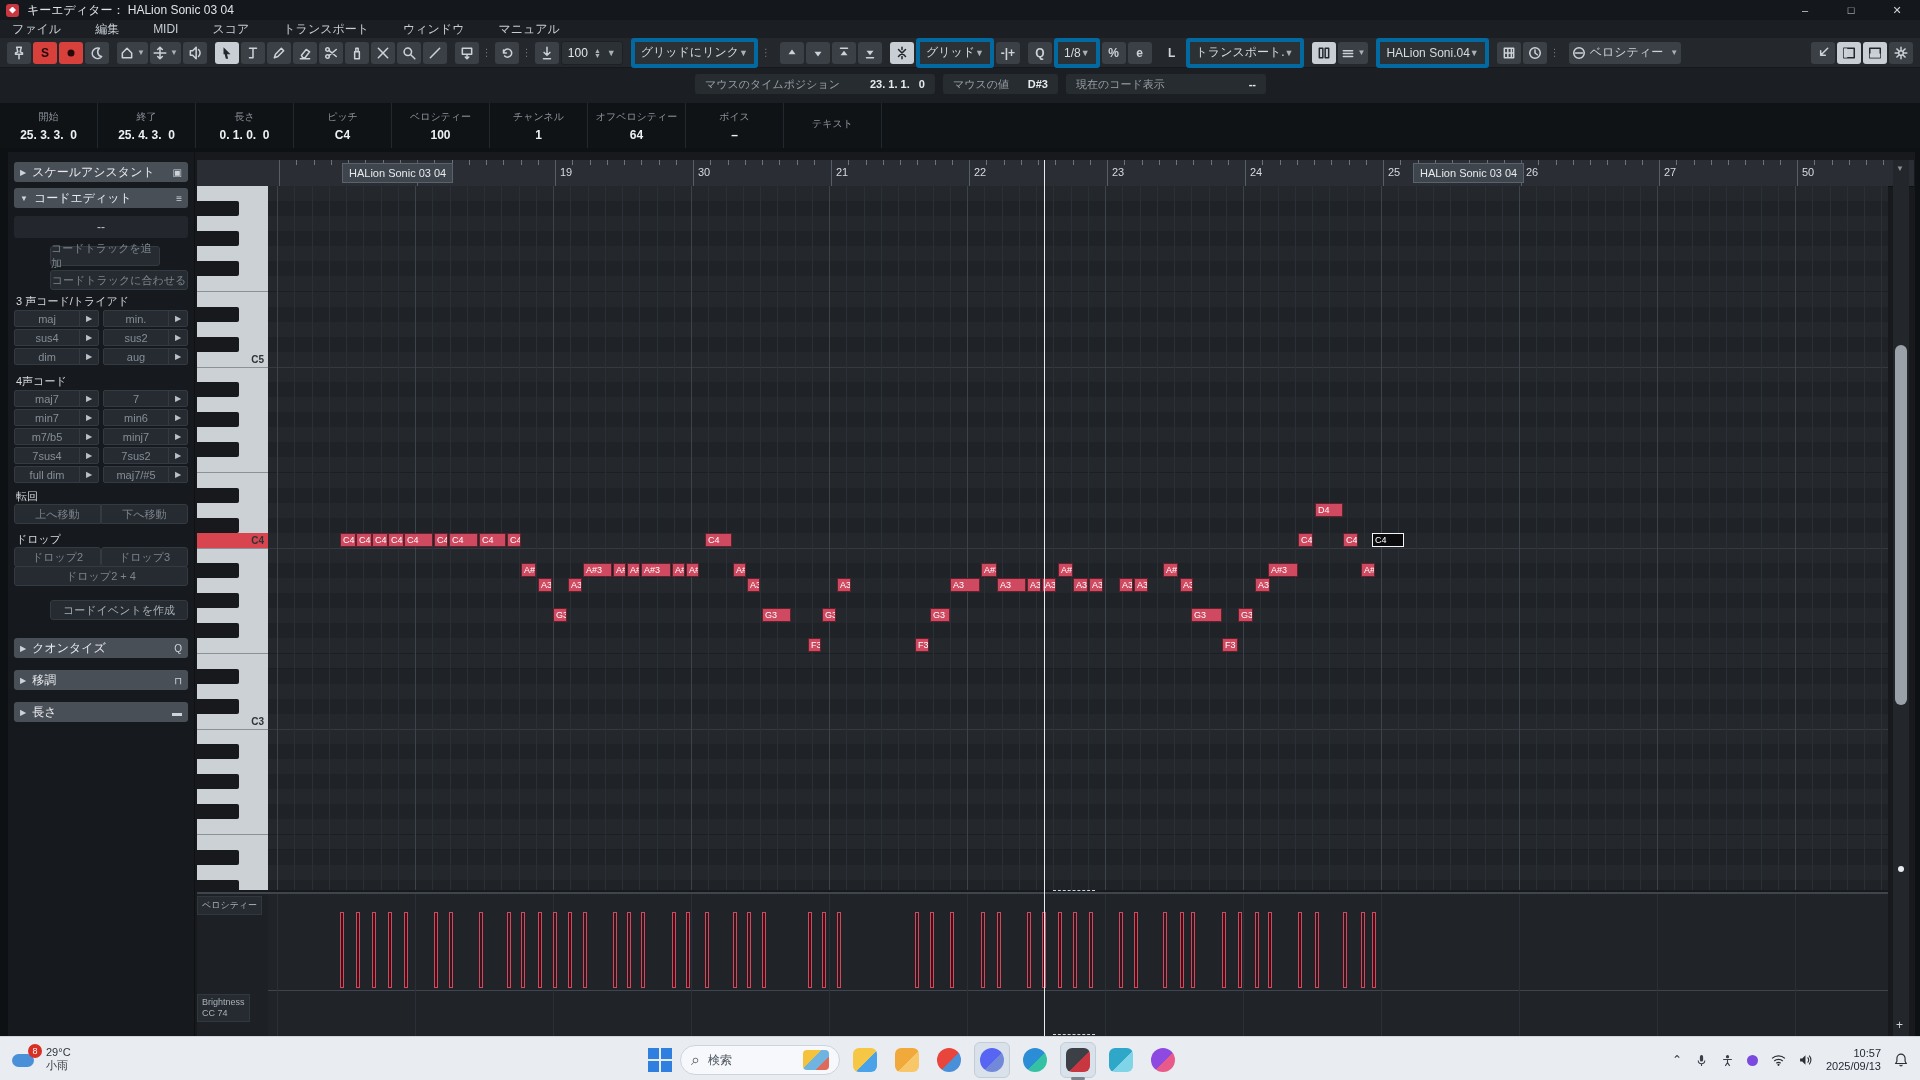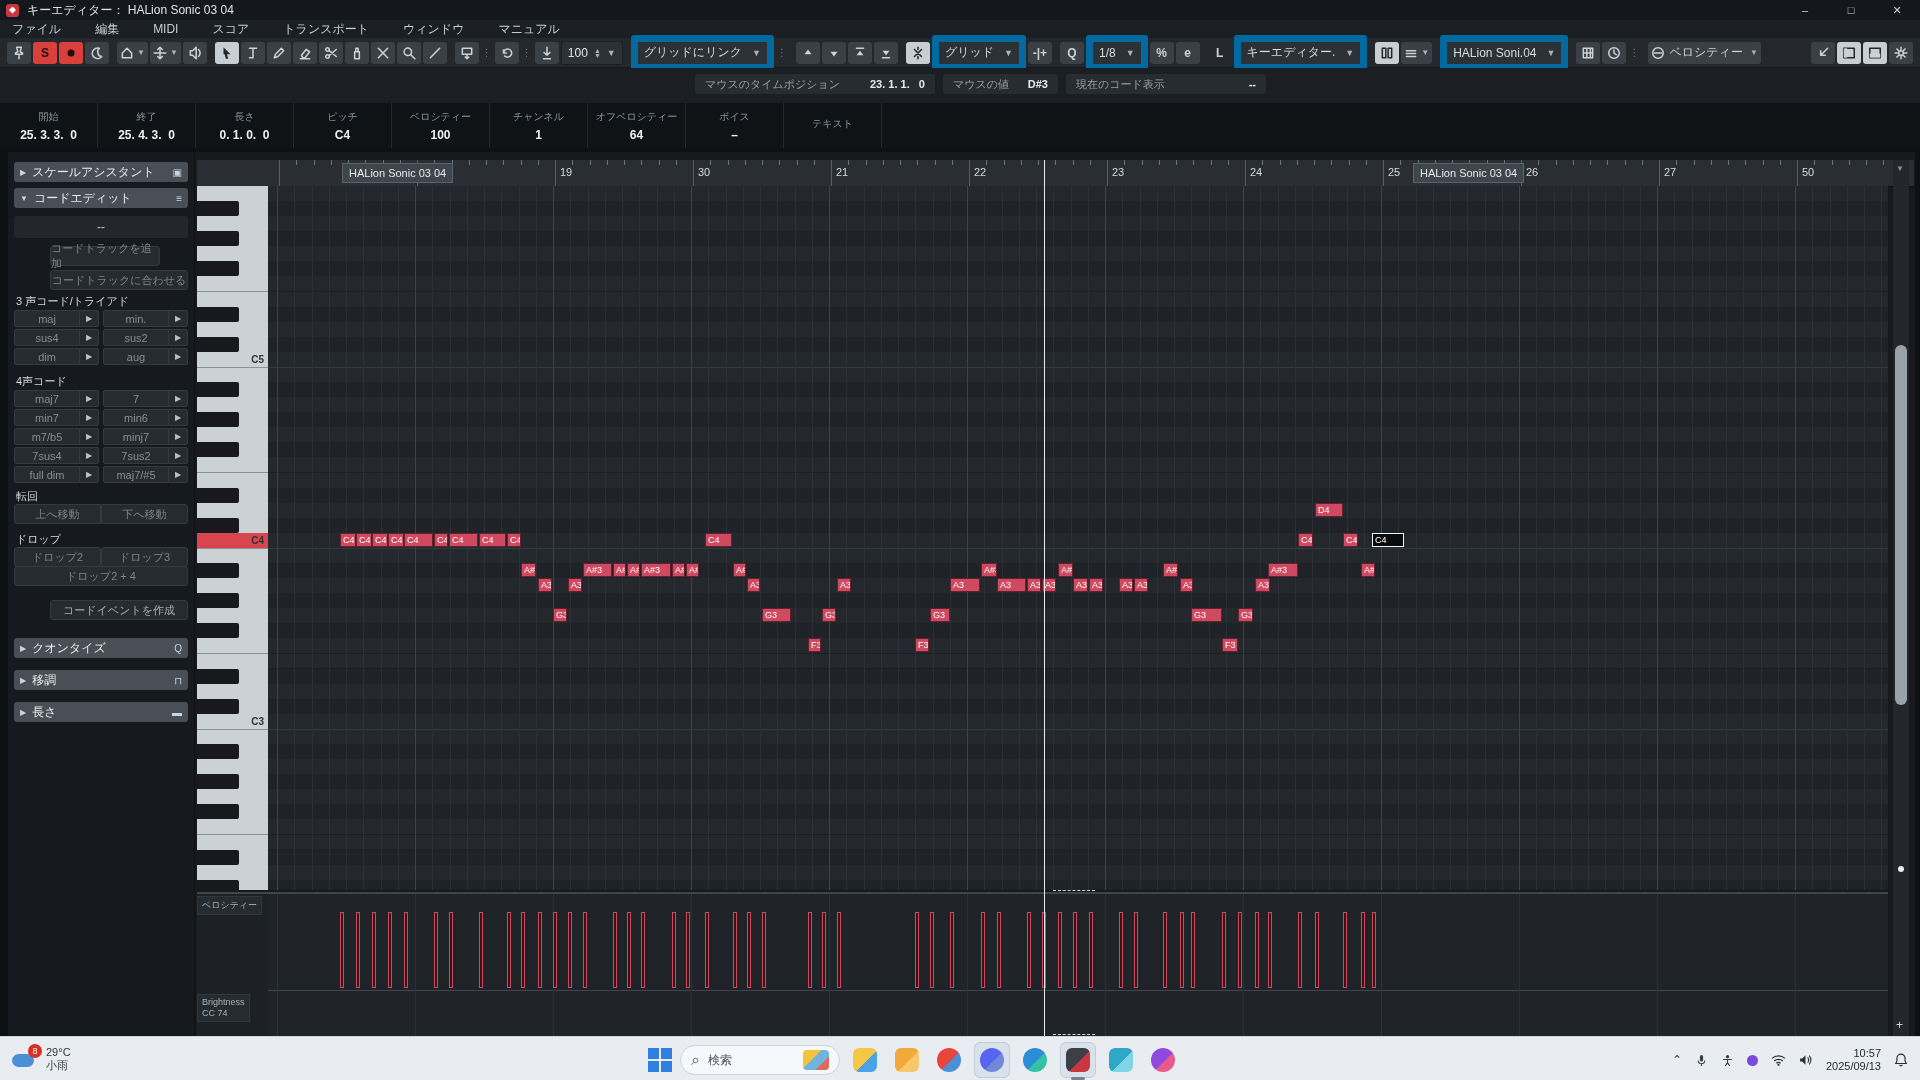--- a/index.html
+++ b/index.html
@@ -14,21 +14,21 @@
   #menubar{left:0;top:20px;width:1920px;height:18px;background:#1b1f24;display:flex;align-items:center;gap:34px;padding-left:12px;box-sizing:border-box}
   .menu-item{color:#c7cdd4;font-size:12px}
   
   #toolbar{left:0;top:38px;width:1920px;height:30px;background:#24282d;display:flex;align-items:center;padding:0 6px;box-sizing:border-box;border-bottom:1px solid #15181c}
   .tbtn{height:22px;min-width:24px;background:#3a4046;border-radius:3px;margin:0 1px;display:flex;align-items:center;justify-content:center;color:#ccd2d8;font-size:12px;padding:0 3px;box-sizing:border-box}
   .tbtn.active{background:#c9ced4;color:#23272c}
   .tbtn.active svg{stroke:#23272c}
   .tbtn.red{background:#d8403c;color:#26090a}
   .tsep{width:6px}
   .tdots{color:#6e757d;font-size:10px;margin:0 2px;letter-spacing:0}
-  .tdd{height:22px;background:#2c3136;border:7px solid #0369a1;border-radius:3px;display:flex;align-items:center;color:#d6dbe0;font-size:12px;padding:0 6px;margin:0 1px;gap:10px}
+  .tdd{height:22px;background:#2c3136;border:4px solid #0369a1;border-radius:3px;display:flex;align-items:center;color:#d6dbe0;font-size:12px;padding:0 6px;margin:0 1px;}
   .tdd .caret{color:#aab0b7;font-size:9px}
   .tfield{height:22px;background:#2c3136;border:1px solid #1d2126;border-radius:3px;display:flex;align-items:center;color:#e2e6ea;font-size:12px;padding:0 6px;margin:0 1px;gap:6px}
   .stepper{display:flex;flex-direction:column;font-size:7px;color:#aab0b7;line-height:5px}
   svg.ticon{width:14px;height:14px;stroke:#ccd2d8;stroke-width:1.3;fill:none;stroke-linecap:round;stroke-linejoin:round}
   
   #statusrow{left:0;top:68px;width:1920px;height:35px;background:#1b1f24}
   .sbox{position:absolute;top:6px;height:20px;background:#272c31;border-radius:3px;display:flex;align-items:center;font-size:11px;color:#9aa1a8;padding:0 10px;box-sizing:border-box;justify-content:space-between}
   .sbox b{color:#e8ebee;font-weight:bold;margin-left:4px;white-space:pre}
   #infoline{left:0;top:103px;width:1920px;height:45px;background:#101316;display:flex}
   .icol{width:97px;border-right:1px solid #23282e;display:flex;flex-direction:column;align-items:center;justify-content:center;gap:4px}
@@ -284,21 +284,21 @@
       <span style="font-weight: bold;">%</span>
     </div>
     <div class="tbtn">
       <span style="font-weight: bold;">e</span>
     </div>
     <span class="tsep"></span>
     <div class="tbtn" style="background: transparent;">
       <span style="font-weight: bold;">L</span>
     </div>
     <div class="tdd">
-      <span>キーエディター.</span>
+      <span>トランスポート.</span>
       <span class="caret">▼</span>
     </div>
     <span class="tsep"></span>
     <div class="tbtn active">
       <svg viewBox="0 0 12 12" class="ticon">
         <path d="M2 2h3v8H2zM7 2h3v8H7z"></path>
       </svg>
     </div>
     <div class="tbtn">
       <svg viewBox="0 0 12 12" class="ticon">

